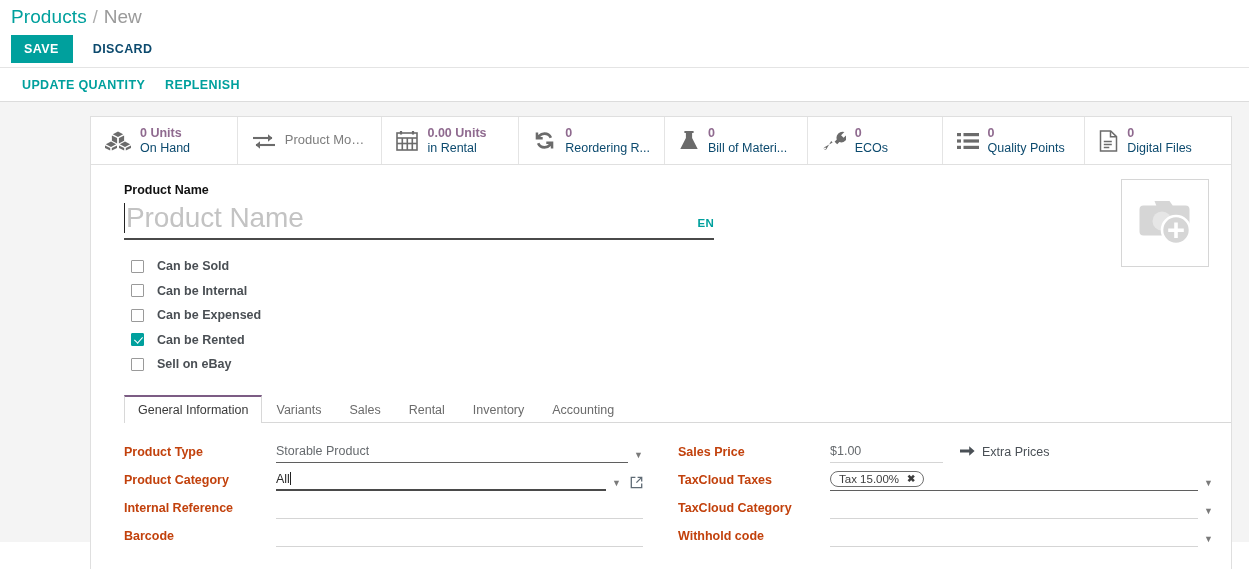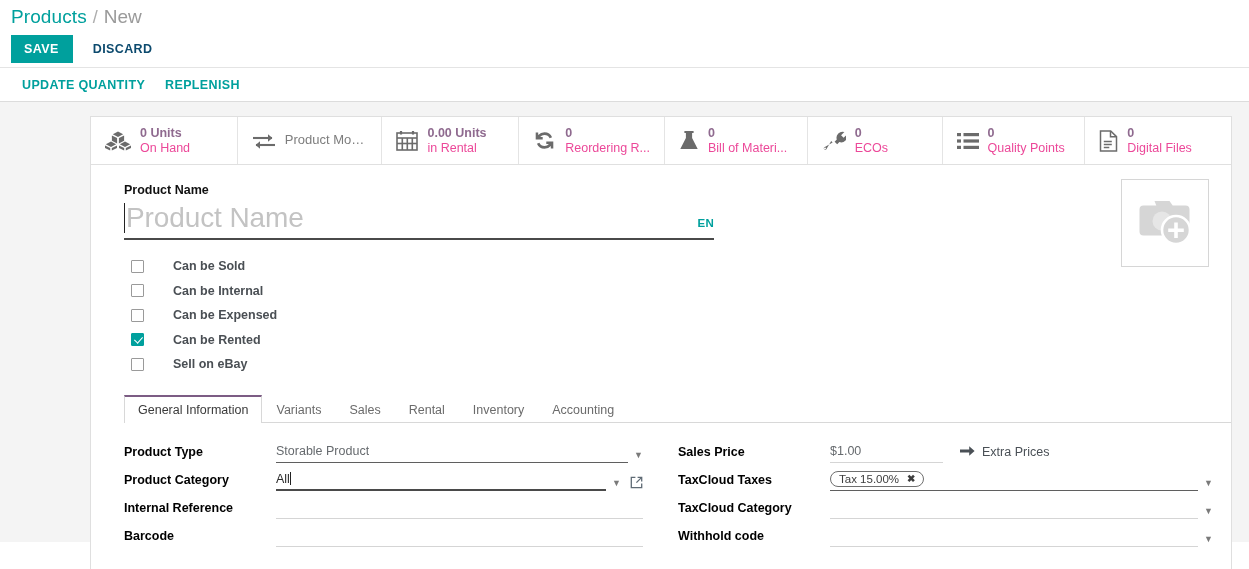--- a/index.html
+++ b/index.html
@@ -126,21 +126,21 @@
     align-items: center;
   }
   .stat-txt { line-height: 1.15; min-width: 0; }
   .stat-val {
     color: #8f6a8f;
     font-size: 12.5px;
     font-weight: bold;
     white-space: nowrap;
   }
   .stat-lbl {
-    color: #ec4899;
+    color: #0c4a6e;
     font-size: 12.5px;
     white-space: nowrap;
     overflow: hidden;
     text-overflow: ellipsis;
   }
   .stat-only-label .stat-lbl {
     font-size: 13px;
     color: #7d7d7d;
   }
 
@@ -182,21 +182,21 @@
     cursor: pointer;
     letter-spacing: .3px;
   }
 
   
   .checks { margin-top: 14px; }
   .check-row {
     display: flex;
     align-items: center;
     height: 24.5px;
-    gap: 29px;
+    gap: 13px;
     padding-left: 7px;
   }
   .cb {
     width: 13px; height: 13px;
     border: 1px solid #9a9a9a;
     background: #fff;
     border-radius: 1px;
     cursor: pointer;
     flex: 0 0 auto;
     position: relative;
@@ -275,21 +275,21 @@
   .col.right { padding-left: 17px; }
 
   .frow {
     display: flex;
     align-items: flex-end;
     height: 28px;
   }
   .flabel {
     font-size: 12.5px;
     font-weight: bold;
-    color: #000000;
+    color: #c2410c;
     width: 152px;
     flex: 0 0 152px;
     padding-bottom: 4px;
   }
   .col.right .flabel { width: 152px; flex: 0 0 152px; }
 
   .fctl {
     flex: 1;
     position: relative;
     display: flex;

